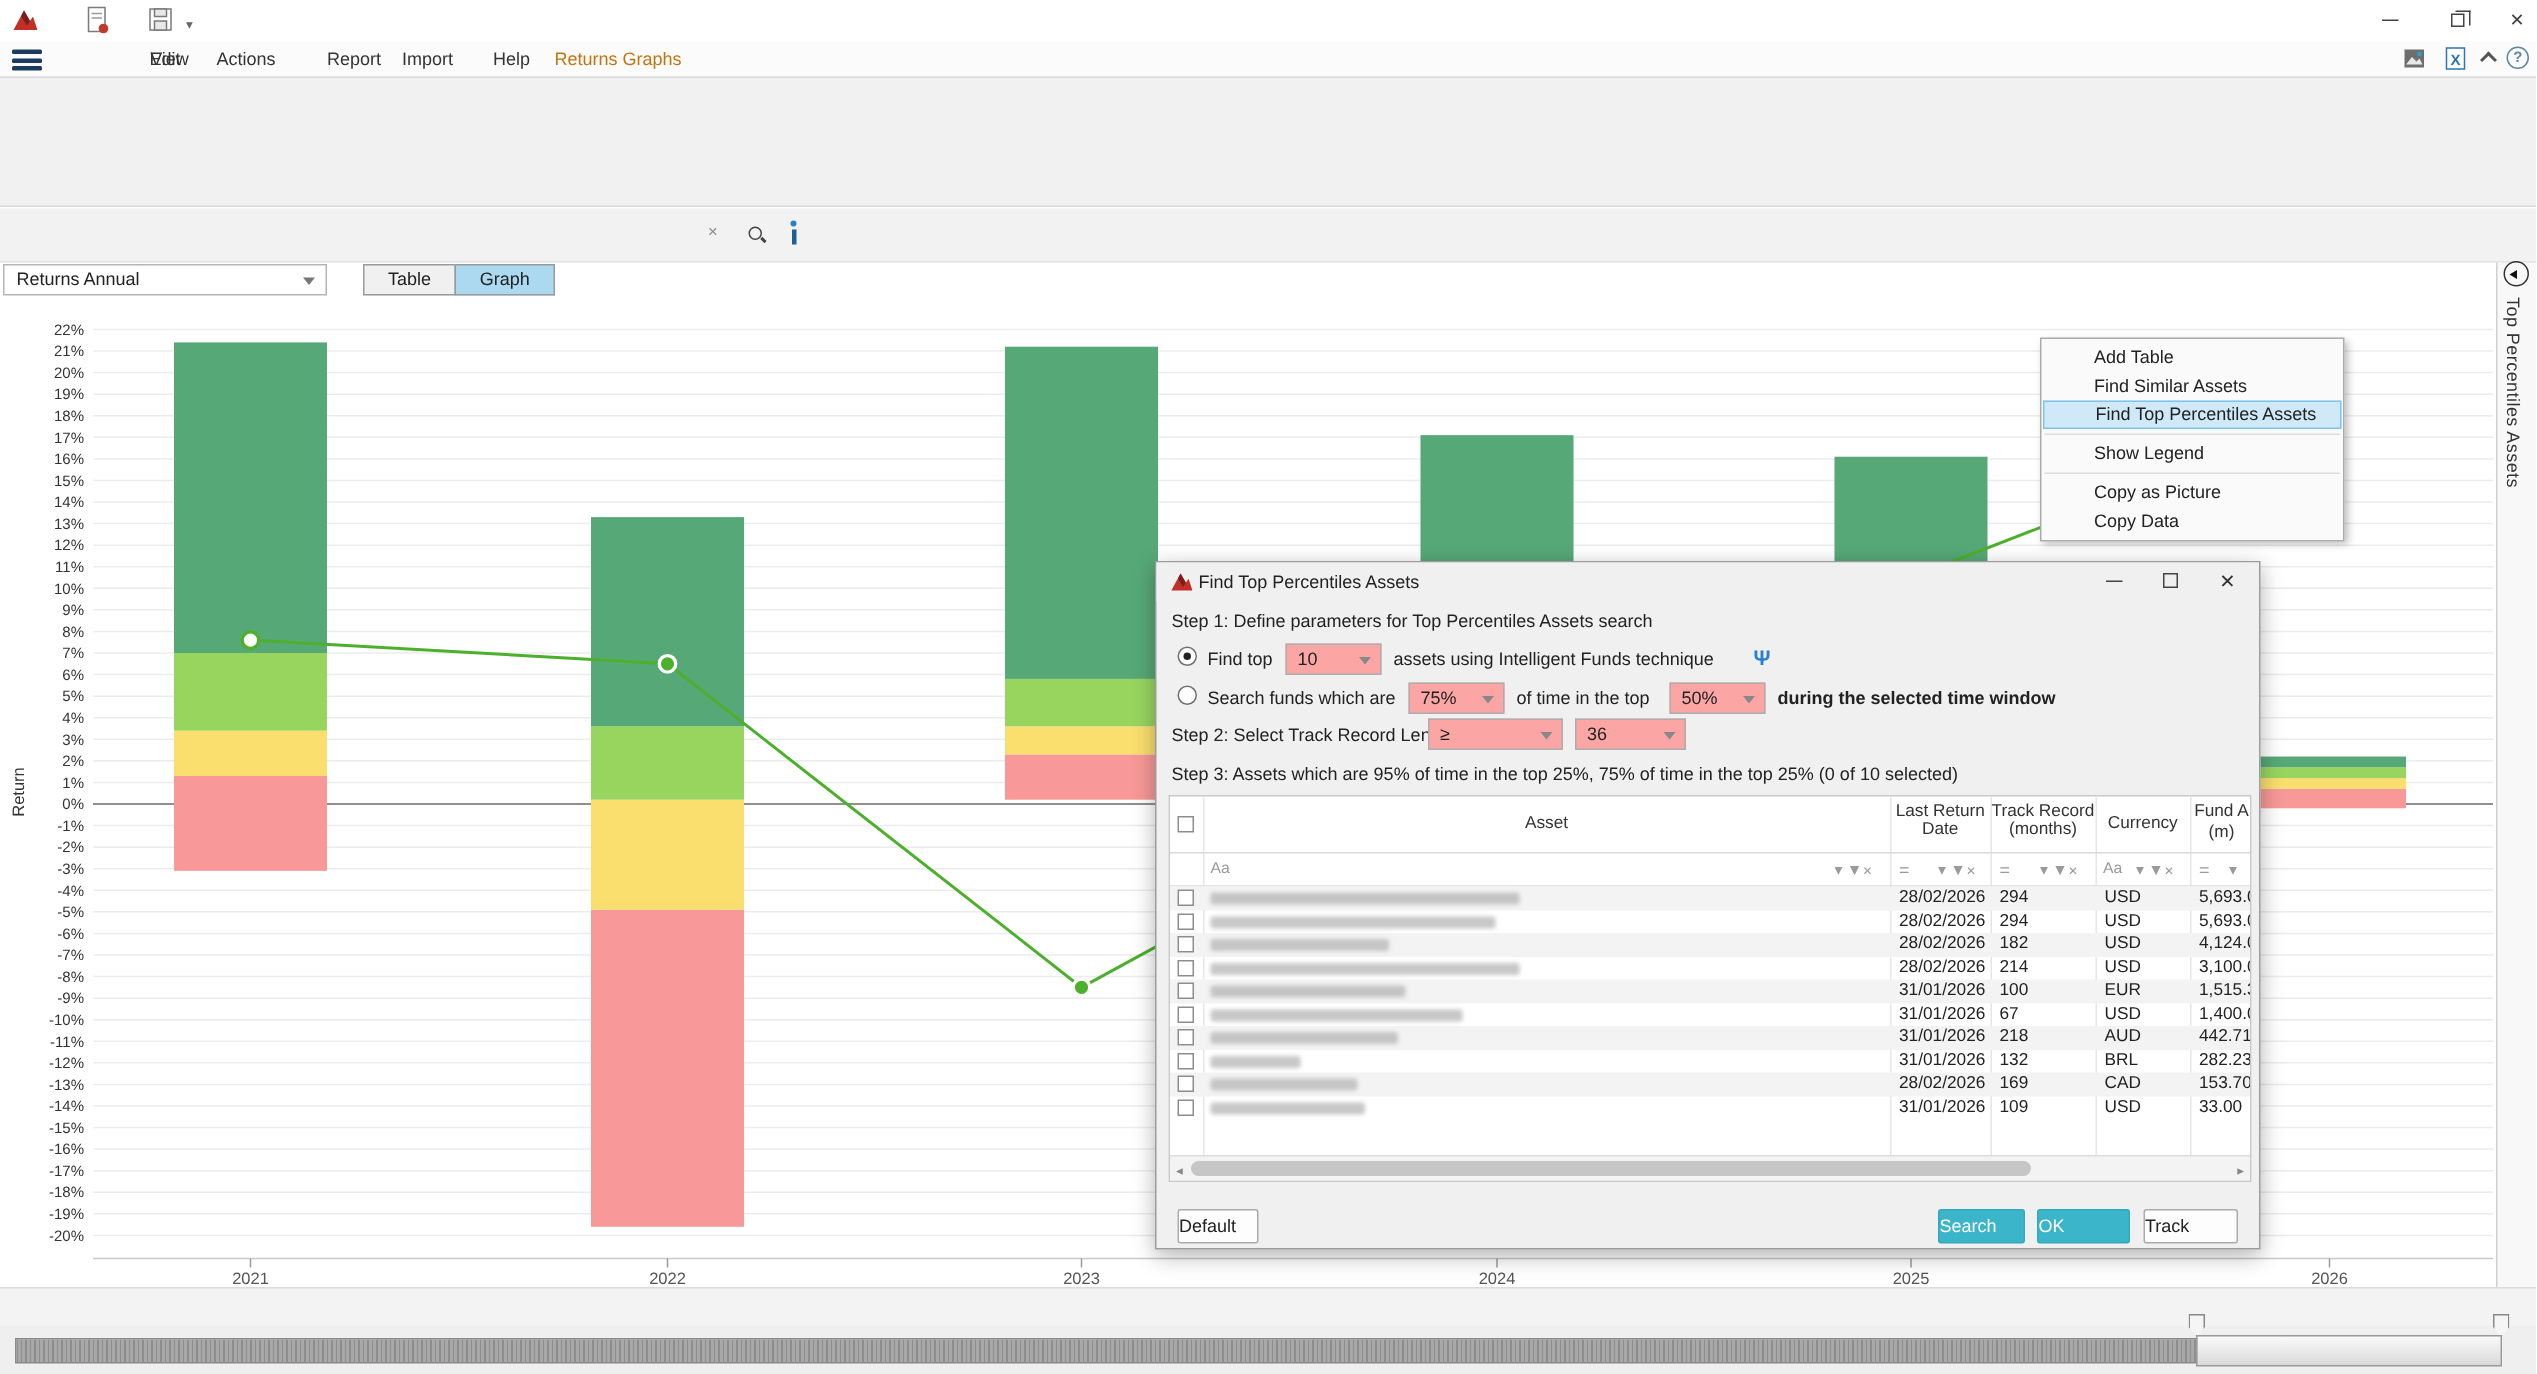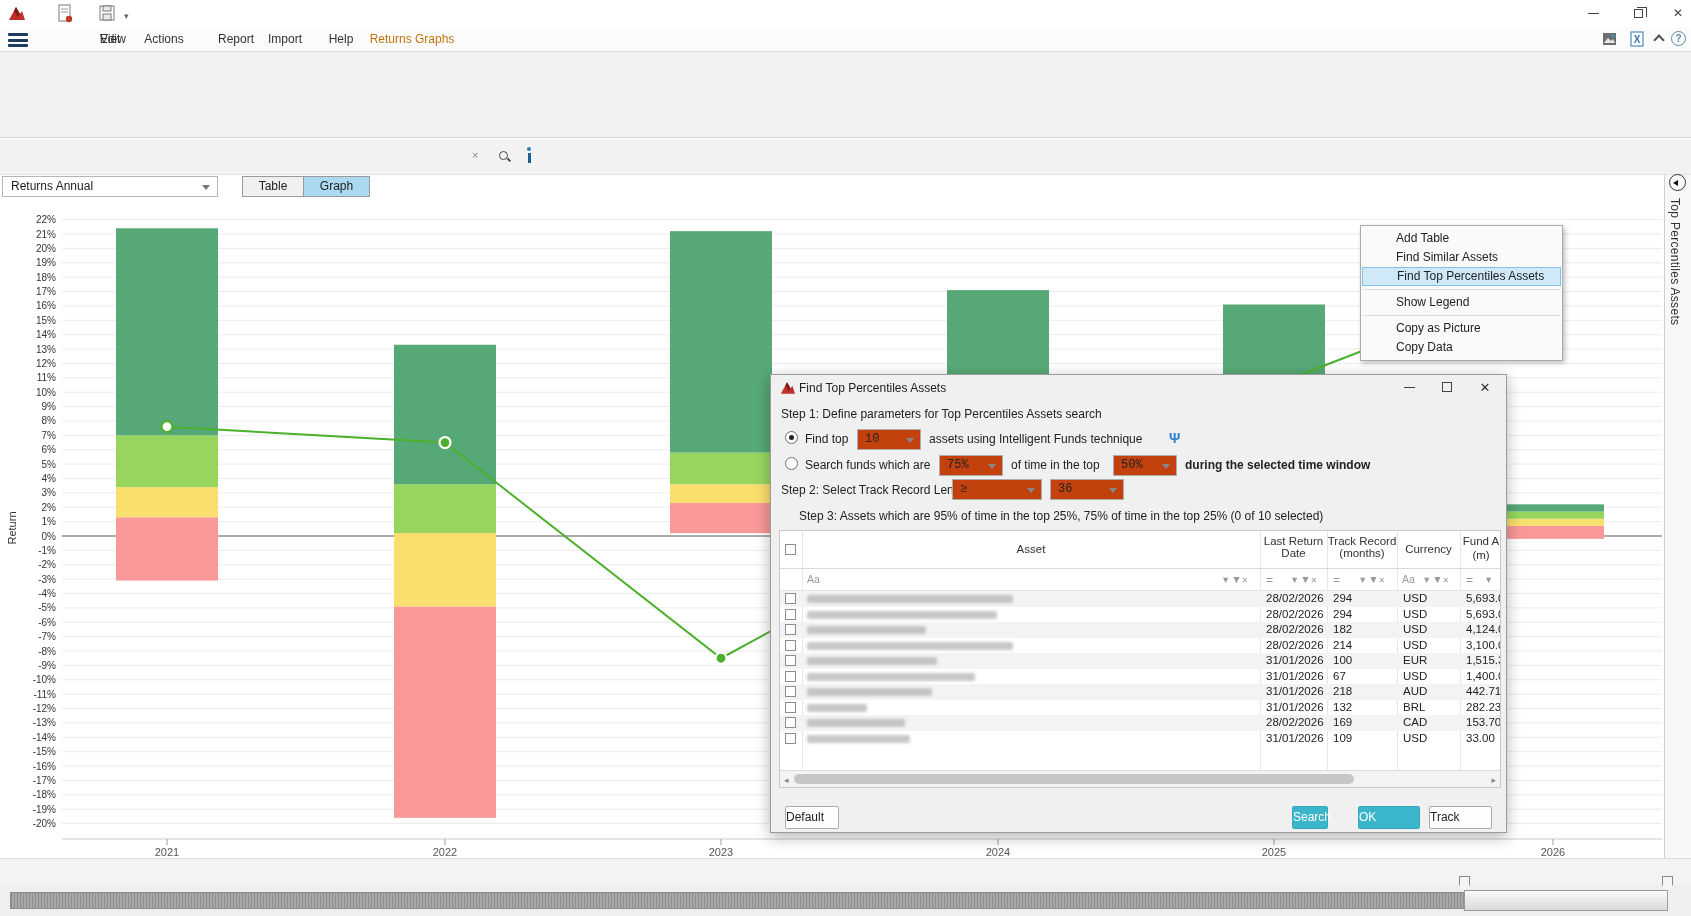--- a/index.html
+++ b/index.html
@@ -91,21 +91,21 @@
   .ctx-sep { height:1px; background:#dcdcdc; margin:3px 2px; }
 
   
   .dialog { left:770px; top:374px; width:737px; height:459px; background:#f0f0f0; border:1px solid #9c9c9c; box-shadow:0 4px 14px rgba(0,0,0,.3); z-index:15; }
   .dlg-title { left:0; top:0; width:735px; height:26px; background:#f0f0f0; }
   .dlg-title-text { left:28px; top:6px; font-size:12px; color:#222; }
   .dlg-btn { top:1px; width:32px; height:22px; display:flex; align-items:center; justify-content:center; color:#333; }
   .dlg-text { font-size:12px; color:#222; white-space:nowrap; }
   .radio { width:13px; height:13px; border:1px solid #707070; border-radius:50%; background:#fff; }
   .radio.sel::before { content:""; position:absolute; left:3px; top:3px; width:5px; height:5px; border-radius:50%; background:#222; }
-  .dd-box { position:absolute; height:21px; background:#c2410c; border:1px solid #adadad; font-size:12px; color:#222; line-height:19px; padding-left:7px;font-family:Liberation Mono, monospace; }
+  .dd-box { position:absolute; height:21px; background:#fca5a5; border:1px solid #adadad; font-size:12px; color:#222; line-height:19px; padding-left:7px; }
   .psi { color:#2a7fd0; font-size:14px; font-weight:bold; }
   .dlg-table { left:8px; top:155px; width:722px; height:258px; background:#fff; border:1px solid #c9c9c9; overflow:hidden; }
   .col-line { position:absolute; top:0; width:1px; height:240px; background:#e6e6e6; }
   .th { position:absolute; font-size:11.5px; color:#333; text-align:center; }
   .hdr-border { position:absolute; left:0; top:37px; width:722px; height:1px; background:#d9d9d9; }
   .filt-border { position:absolute; left:0; top:59px; width:722px; height:1px; background:#e3e3e3; }
   .filt { position:absolute; top:42px; font-size:10.5px; color:#9a9a9a; }
   .tbl-row { position:absolute; left:0; width:722px; height:15.5px; }
   .tbl-row.alt { background:#f3f3f3; }
   .cell { position:absolute; top:1px; font-size:11.5px; color:#222; white-space:nowrap; }
@@ -417,21 +417,21 @@
     <div class="abs dlg-text" style="left:34px; top:83px;">Search funds which are</div>
     <div class="dd-box" style="left:168px; top:80px; width:64px;"><span>75%</span><span class="dd-caret" style="right:6px; top:8px; border-top-color:#888;"></span></div>
     <div class="abs dlg-text" style="left:240px; top:83px;">of time in the top</div>
     <div class="dd-box" style="left:342px; top:80px; width:64px;"><span>50%</span><span class="dd-caret" style="right:6px; top:8px; border-top-color:#888;"></span></div>
     <div class="abs dlg-text" style="left:414px; top:83px;font-weight:bold;">during the selected time window</div>
 
     <div class="abs dlg-text" style="left:10px; top:108px;">Step 2: Select Track Record Length</div>
     <div class="dd-box" style="left:181px; top:104px; width:90px;"><span>≥</span><span class="dd-caret" style="right:6px; top:8px; border-top-color:#888;"></span></div>
     <div class="dd-box" style="left:279px; top:104px; width:74px;"><span>36</span><span class="dd-caret" style="right:6px; top:8px; border-top-color:#888;"></span></div>
 
-    <div class="abs dlg-text" style="left:28px; top:134px;">Step 3: Assets which are 95% of time in the top 25%, 75% of time in the top 25%  (0 of 10 selected)</div>
+    <div class="abs dlg-text" style="left:10px; top:134px;">Step 3: Assets which are 95% of time in the top 25%, 75% of time in the top 25%  (0 of 10 selected)</div>
 
     <div class="dlg-table abs" id="dlg-table">
       <div class="col-line" style="left:22px;"></div>
       <div class="col-line" style="left:480px;"></div>
       <div class="col-line" style="left:547px;"></div>
       <div class="col-line" style="left:617px;"></div>
       <div class="col-line" style="left:680px;"></div>
       <div class="cb" style="left:5px; top:13px;"></div>
       <div class="th" style="left:22px; top:12px; width:458px;">Asset</div>
       <div class="th" style="left:480px; top:4px; width:67px;">Last Return Date</div>
@@ -534,21 +534,21 @@
           </div>
         </div>
       <div class="hscroll">
         <span class="harrow" style="left:4px;">◂</span>
         <div class="hthumb"></div>
         <span class="harrow" style="right:4px;">▸</span>
       </div>
     </div>
 
     <div class="btn btn-plain" style="left:14px; top:431px; width:54px;">Default</div>
-    <div class="btn btn-teal" style="left:521px; top:431px; width:36px;">Search</div>
+    <div class="btn btn-teal" style="left:521px; top:431px; width:58px;">Search</div>
     <div class="btn btn-teal" style="left:587px; top:431px; width:62px;">OK</div>
     <div class="btn btn-plain" style="left:658px; top:431px; width:63px;">Track</div>
   </div>
 
   <div class="abs status-row"></div>
   <div class="abs tw-label">Time Window:</div>
   <div class="abs tw-value">Mar.2021 - Feb.2026 (60 months)</div>
   <div class="abs timeline">
     <div class="abs tl-dark"></div>
     <div class="abs tl-light">

